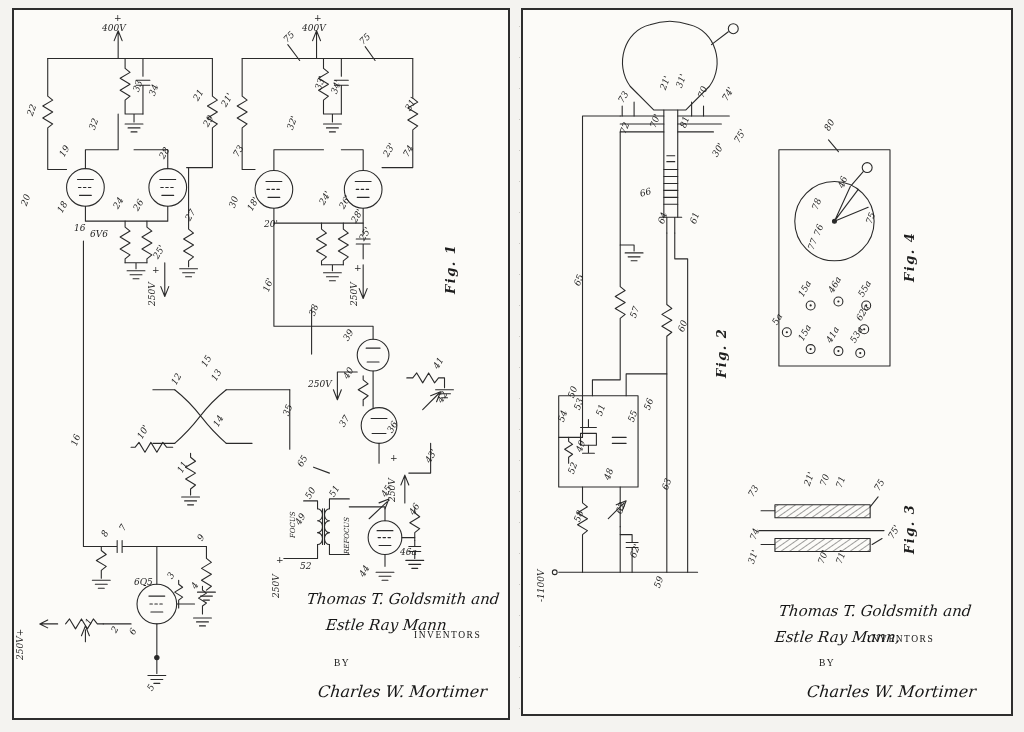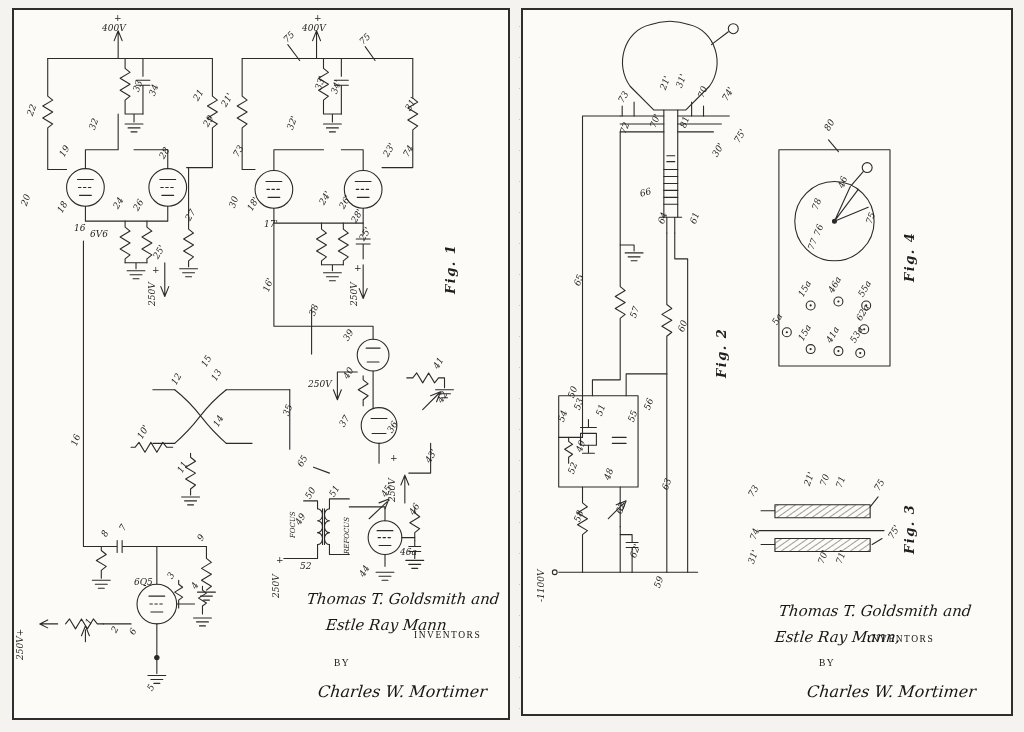--- a/index.html
+++ b/index.html
@@ -162,21 +162,21 @@
         <span class="lbl" style="left: 344px; top: 30px; transform: rotate(-45deg);">75</span>
         <span class="lbl" style="left: 206px; top: 94px; transform: rotate(-60deg);">21'</span>
         <span class="lbl" style="left: 300px; top: 78px; transform: rotate(-70deg);">33'</span>
         <span class="lbl" style="left: 316px; top: 82px; transform: rotate(-70deg);">34'</span>
         <span class="lbl" style="left: 390px; top: 98px; transform: rotate(-60deg);">31'</span>
         <span class="lbl" style="left: 272px; top: 118px; transform: rotate(-70deg);">32'</span>
         <span class="lbl" style="left: 218px; top: 144px; transform: rotate(-60deg);">73</span>
         <span class="lbl" style="left: 368px; top: 144px; transform: rotate(-60deg);">23'</span>
         <span class="lbl" style="left: 388px; top: 144px; transform: rotate(-60deg);">74</span>
         <span class="lbl" style="left: 232px; top: 198px; transform: rotate(-60deg);">18'</span>
-        <span class="lbl" style="left: 250px; top: 210px;">17'</span>
+        <span class="lbl" style="left: 250px; top: 210px;">20'</span>
         <span class="lbl" style="left: 304px; top: 192px; transform: rotate(-60deg);">24'</span>
         <span class="lbl" style="left: 324px; top: 196px; transform: rotate(-60deg);">26'</span>
         <span class="lbl" style="left: 336px; top: 210px; transform: rotate(-60deg);">28'</span>
         <span class="lbl" style="left: 344px; top: 228px; transform: rotate(-60deg);">25'</span>
         <span class="lbl" style="left: 340px; top: 254px;">+</span>
         <span class="lbl" style="left: 336px; top: 296px; transform: rotate(-90deg);">250V</span>
         <span class="lbl" style="left: 248px; top: 280px; transform: rotate(-70deg);">16'</span>
         <span class="lbl" style="left: 294px; top: 304px; transform: rotate(-70deg);">38</span>
         <span class="lbl" style="left: 328px; top: 328px; transform: rotate(-60deg);">39</span>
         <span class="lbl" style="left: 294px; top: 370px;">250V</span>

